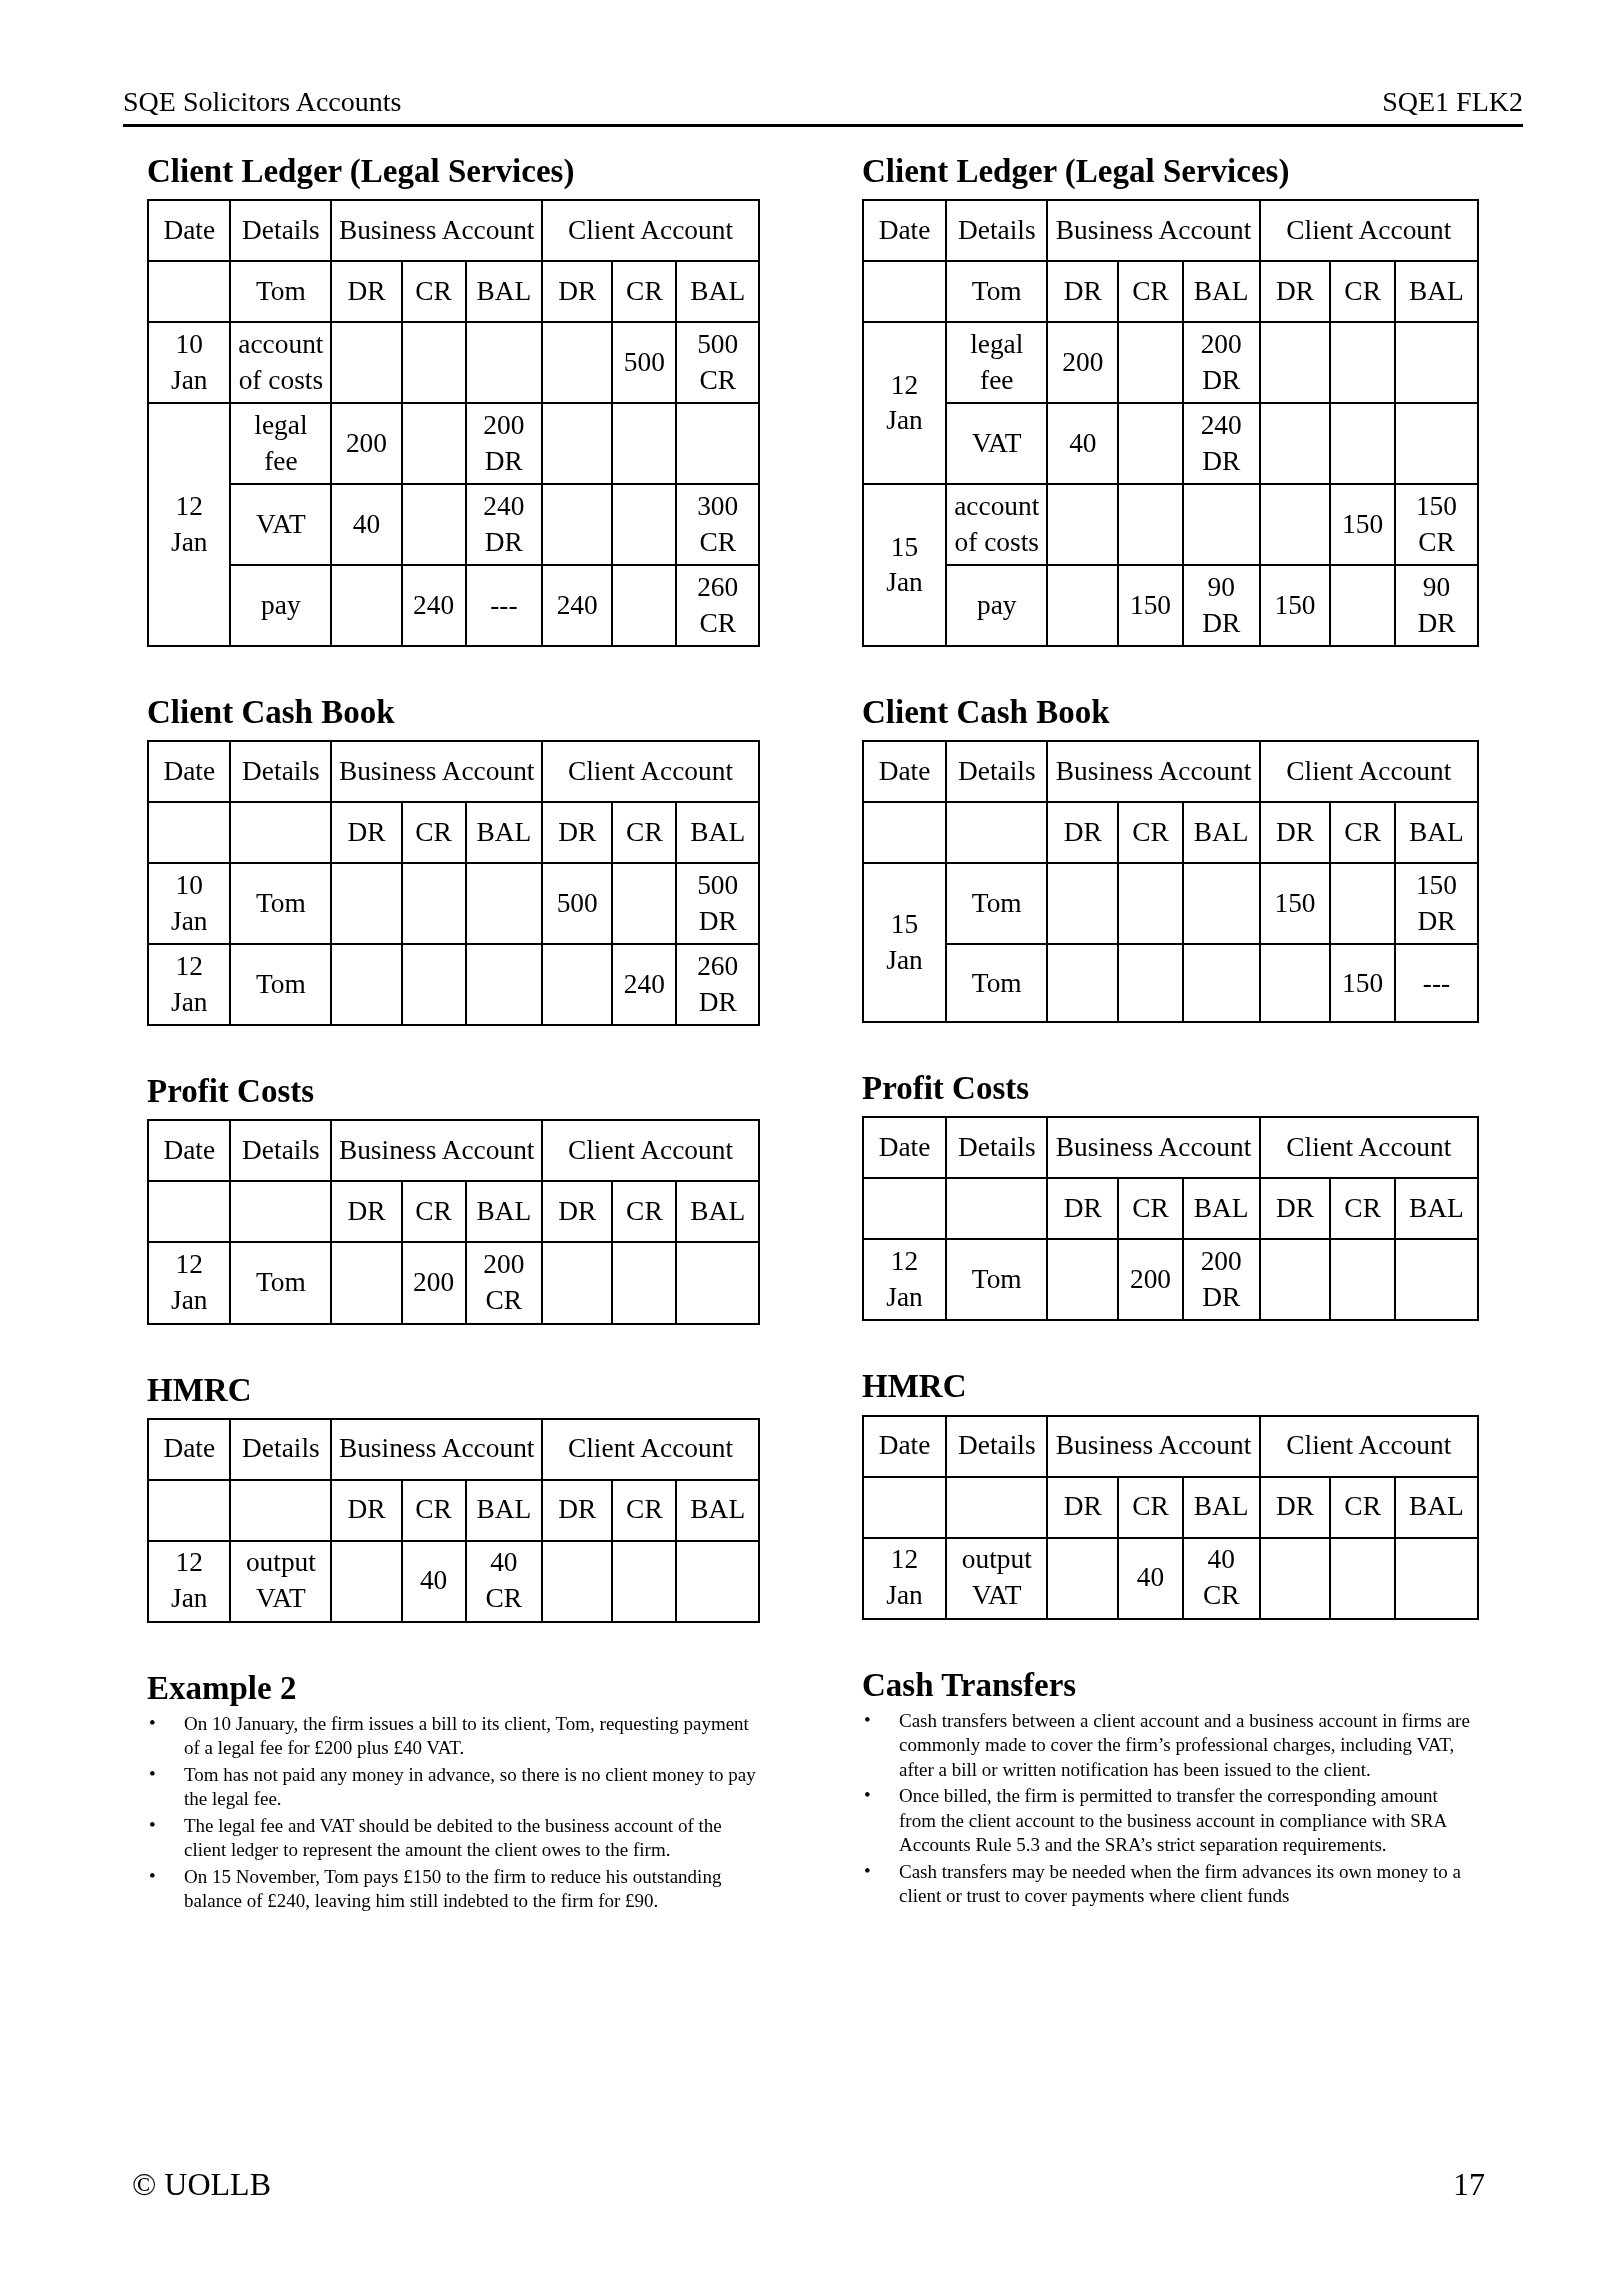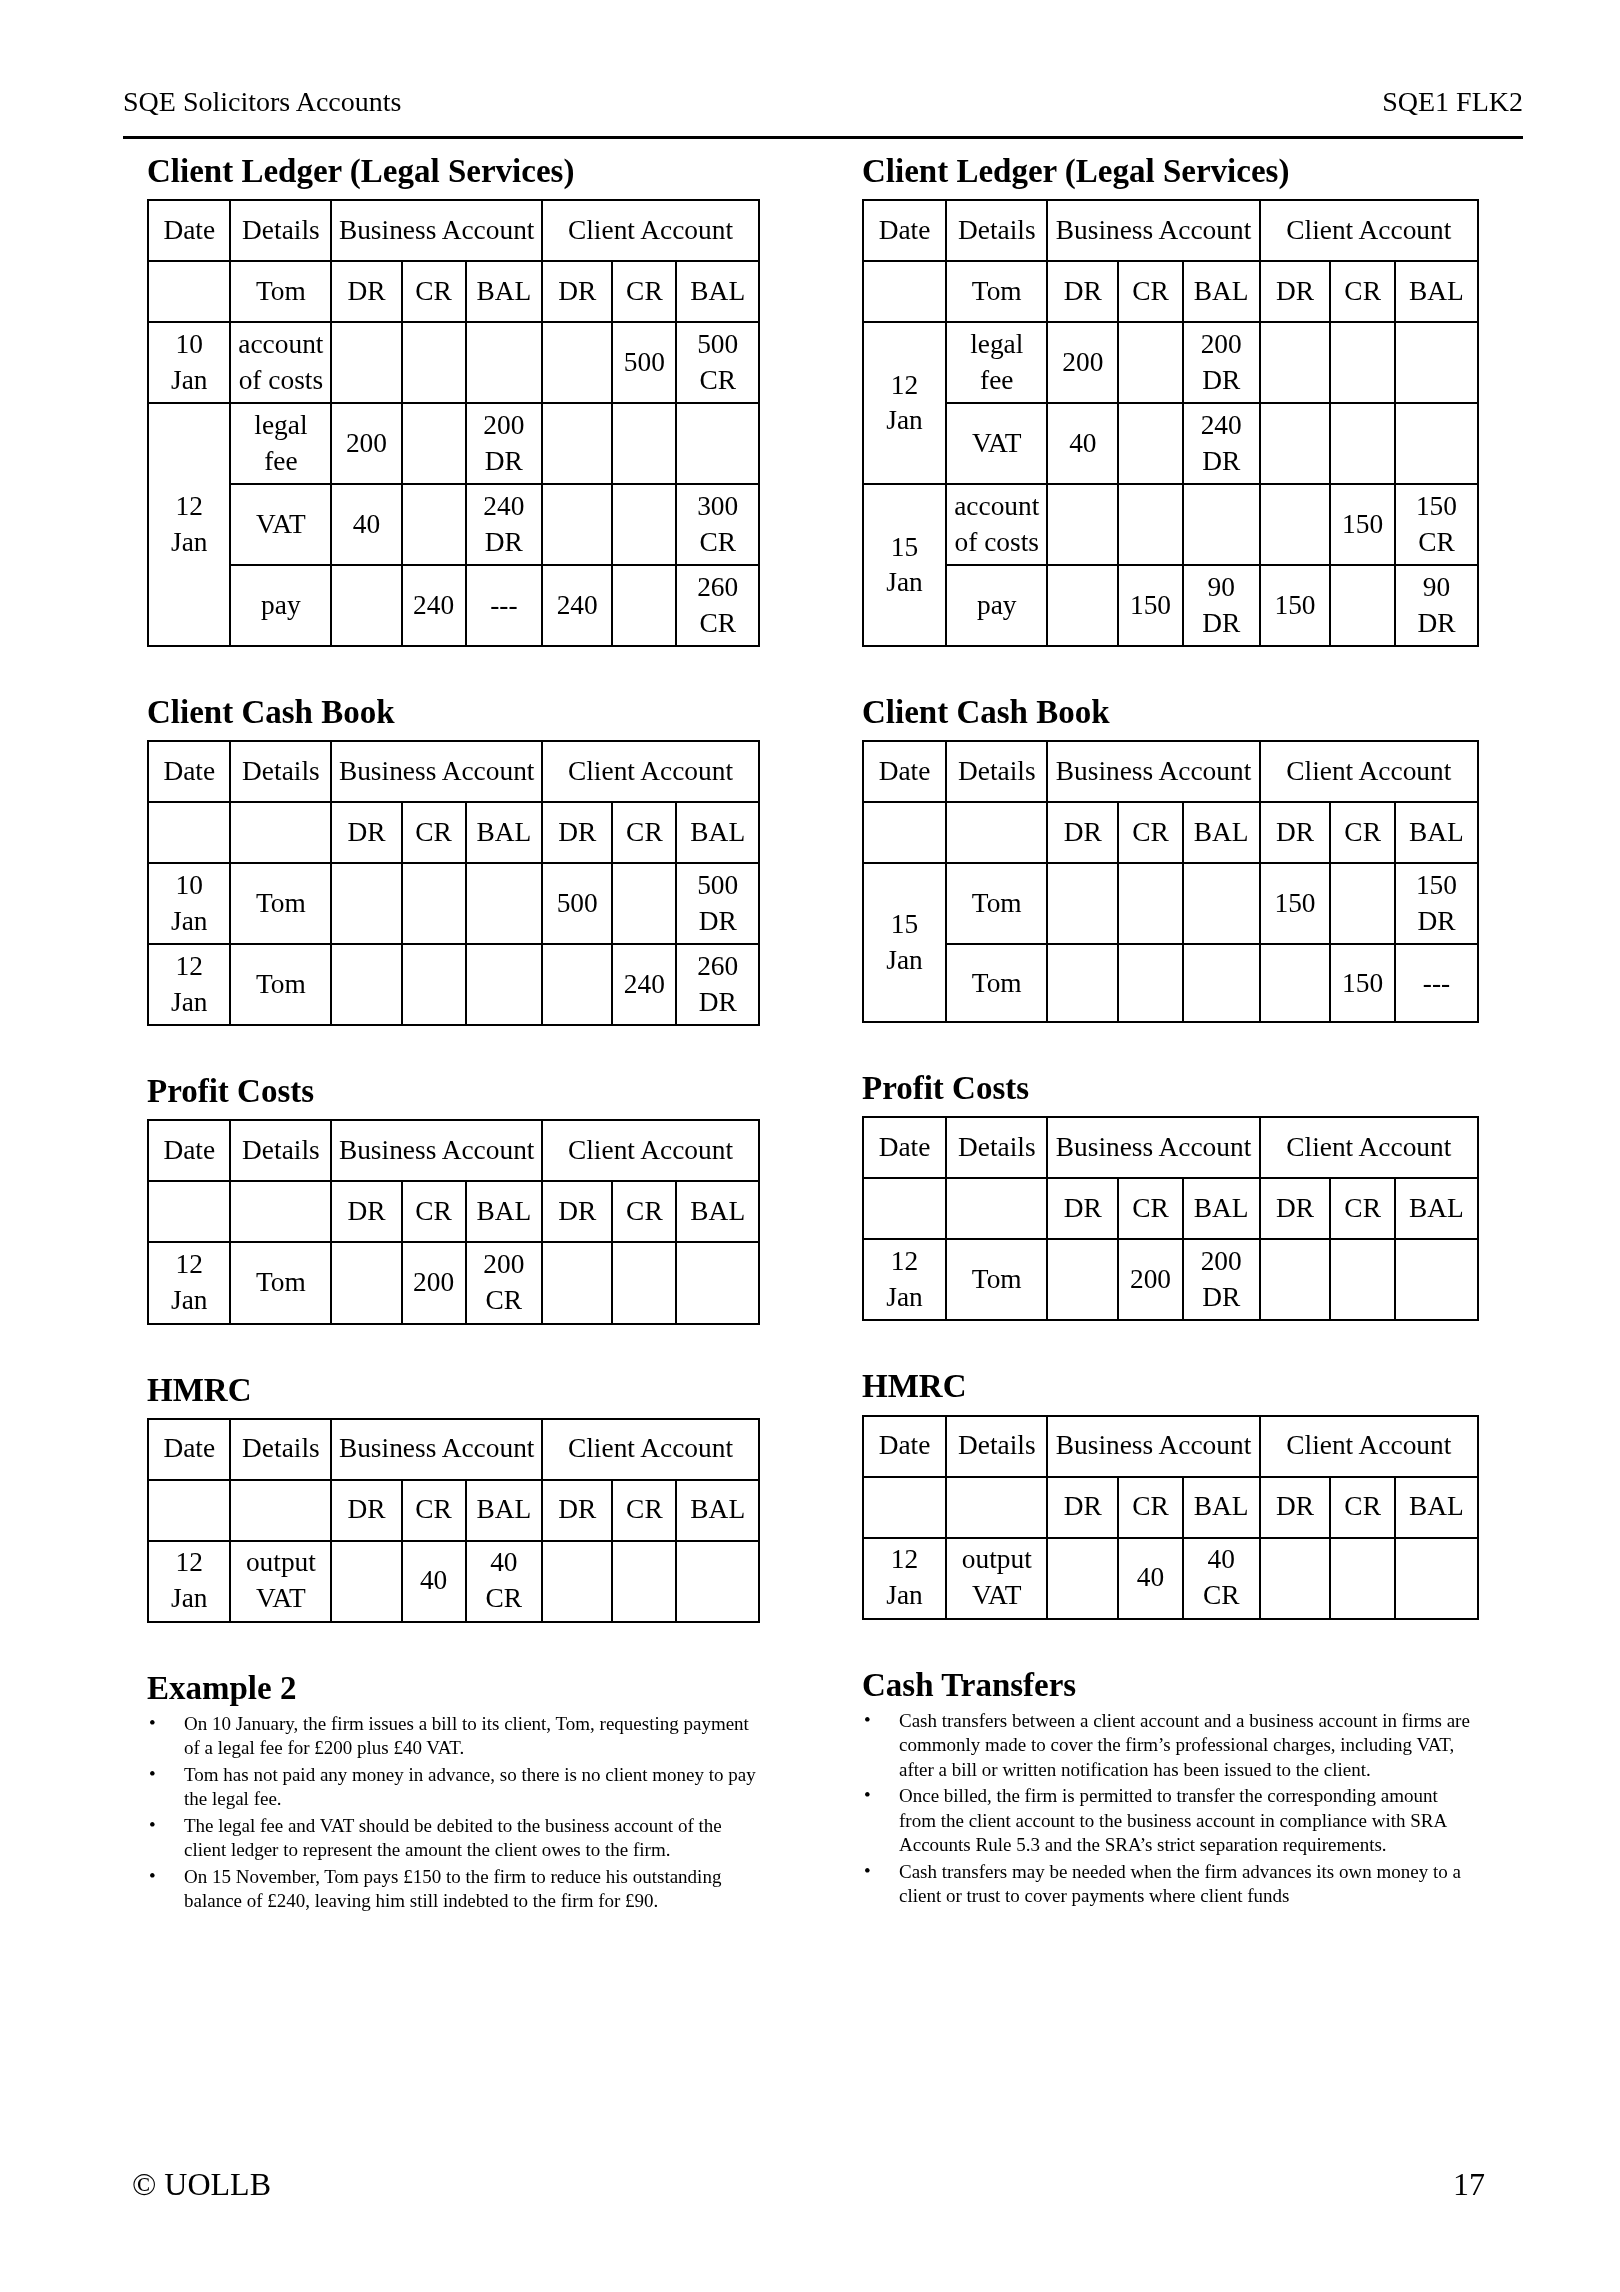--- a/index.html
+++ b/index.html
@@ -6,21 +6,21 @@
   html, body { margin:0; padding:0; }
   body {
     width:1620px; height:2293px; background:#ffffff; color:#000;
     font-family:"Liberation Serif", serif;
   }
   .page { position:relative; width:1620px; height:2293px; background:#fff; overflow:hidden; }
 
   .pheader {
     position:absolute; left:123px; top:86px; width:1400px;
     display:flex; justify-content:space-between; align-items:flex-end;
-    font-size:28px; border-bottom:3.9px solid #000; padding-bottom:18px;
+    font-size:28px; border-bottom:3.9px solid #000; padding-bottom:6px;
   }
 
   .columns { position:absolute; left:147px; top:153px; width:1333px; display:flex; gap:102px; }
   .col-left  { flex:0 0 613px; width:613px; }
   .col-right { flex:0 0 617px; width:617px; }
 
   h2.section { font-size:33px; font-weight:bold; margin:0 0 9.8px 0; line-height:1.1; }
   .text-section h2.section { margin-top:6px; margin-bottom:5.9px; }
 
   table.ledger {

